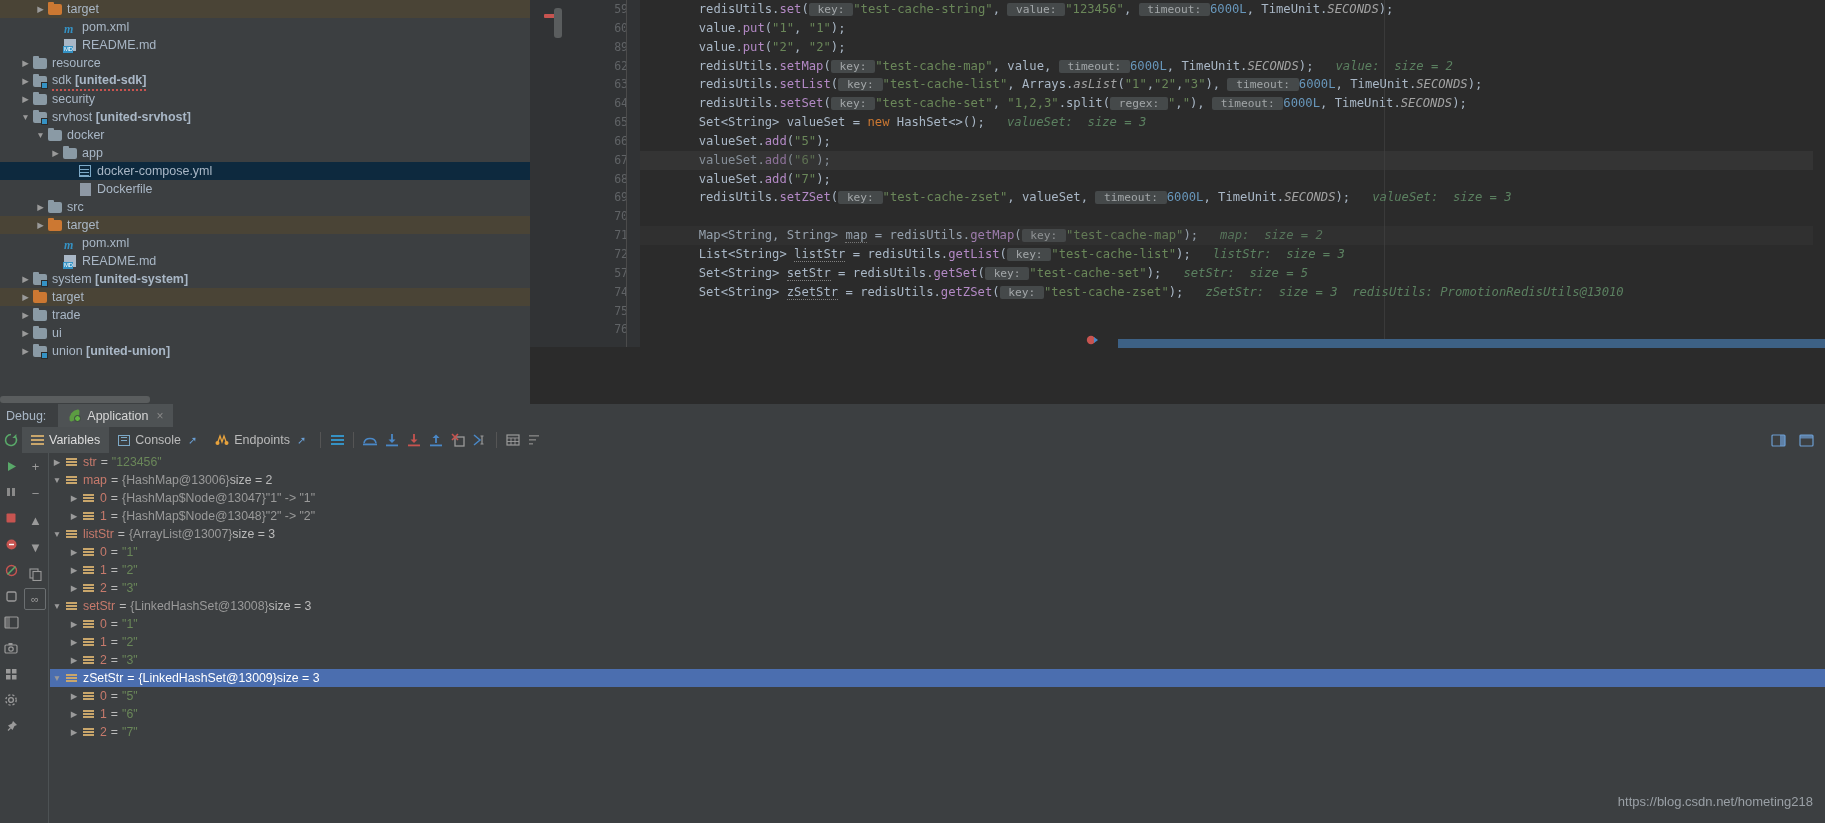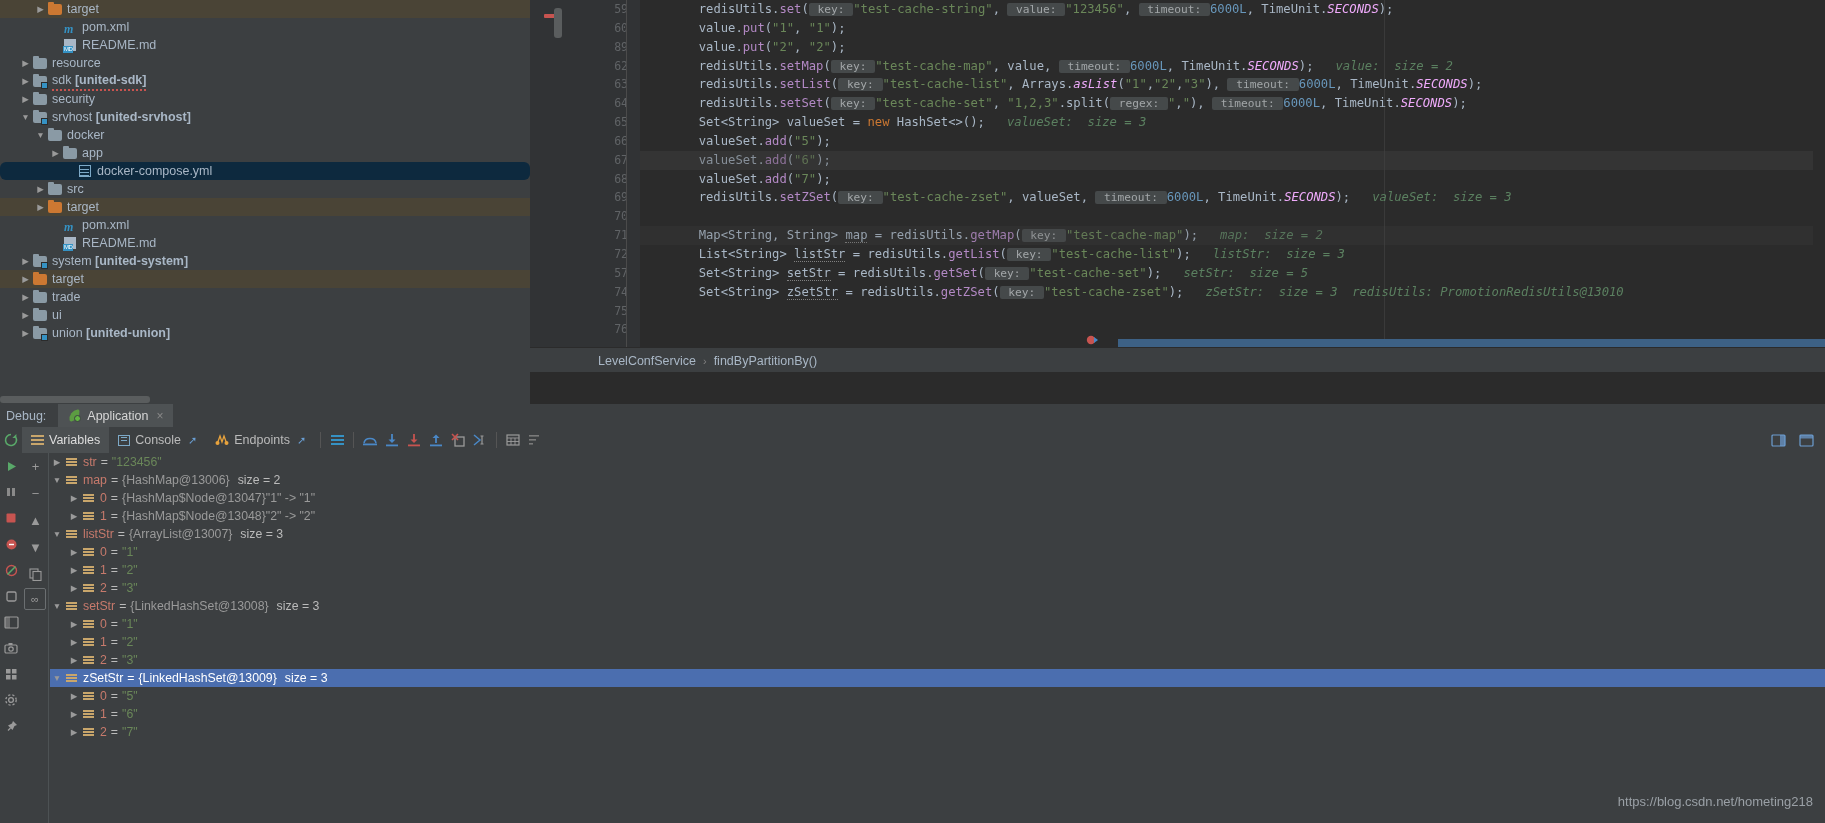--- a/index.html
+++ b/index.html
@@ -18,21 +18,21 @@
   .project-tree {
     position: absolute; left:0; top:0; width:530px; height:404px;
     background:#3c3f41; overflow:hidden;
   }
   .tree-row {
     height: 18px; line-height: 18px;
     display:flex; align-items:center;
     font-size: 12.5px; color:#a9b7c6; white-space:nowrap;
     padding-left: 4px;
   }
-  .tree-row.sel { background:#0d293e;border-radius:6px; }
+  .tree-row.sel { background:#0d293e; }
   .tree-row.target-row { background:#4a4436; }
   .arrow {
     width:13px; display:inline-block; text-align:center;
     color:#9a9a9a; font-size:8.5px; flex:0 0 13px;
   }
   .arrow.none { visibility:hidden; }
   .ic { width:16px; height:16px; flex:0 0 16px; margin-right:4px; position:relative; display:inline-block; }
   .folder {
     width:14px; height:11px; background:#8a9aa5; border-radius:1px 2px 2px 2px;
     position:absolute; left:1px; top:3px;
@@ -85,21 +85,21 @@
       border-left:1px solid #4b4b4b;}
   .code-area { position:absolute; left:110px; top:0; right:0; height:347px; background:#2b2b2b; overflow:hidden; }
   .cl {
     height:18.85px; line-height:18.85px; white-space:pre;
     font-family:"DejaVu Sans Mono", monospace; font-size:12.2px; color:#a9b7c6;
     padding-left:0px;
   }
   .kw { color:#cc7832; }
   .str { color:#6a8759; }
   .num { color:#6897bb; }
-  .stat { color:#f0abfc; font-style:italic; }
+  .stat { color:#a3a3a3; font-style:italic; }
   .meth { color:#b389c5; }
   .hint { color:#5b8060; font-style:italic; }
   .param { background:#45494a; color:#a2a6a8; border-radius:2px; padding:0 2px;
            font-size:11.2px; font-style:normal; }
   .wavy { border-bottom:1px dotted #808080; }
   .right-margin {
     position:absolute; left:744px; top:0; width:1px; height:347px; background:#3a3a3a;
   }
   .hl-row {
     position:absolute; left:0; width:100%; height:18.85px; background:#323232;
@@ -184,21 +184,21 @@
     height:18px; line-height:18px; display:flex; align-items:center;
     font-size:12.3px; color:#bbbbbb; white-space:nowrap; font-family:"Liberation Sans", sans-serif;
   }
   .var-row.sel { background:#4b6eaf; }
   .v-arrow { width:14px; flex:0 0 14px; text-align:center; color:#9a9a9a; font-size:8.5px; }
   .v-ic { width:15px; flex:0 0 15px; margin-right:4px; display:flex; align-items:center; justify-content:center; }
   .v-name { color:#c77a6c; }
   .v-eq { color:#bbbbbb; margin:0 4px; }
   .v-str { color:#6a8759; }
   .v-obj { color:#9a9a9a; }
-  .v-size { color:#bbbbbb; margin-left:8px; }
+  .v-size { color:#bbbbbb; }
   .var-row.sel .v-name, .var-row.sel .v-obj, .var-row.sel .v-size, .var-row.sel .v-eq { color:#ffffff; }
 
   
   .dbg-right { position:absolute; right:8px; top:0; height:26px; display:flex; align-items:center; gap:6px; }
 
   
   .watermark {
     position:absolute; right:12px; bottom:14px; font-size:13px; color:#9aa0a6;
     font-family:"Liberation Sans", sans-serif;
   }
@@ -297,20 +297,31 @@
           <div class="tree-row sel">
             <span style="display:inline-block;width:15px;flex:0 0 15px"></span>
             <span style="display:inline-block;width:15px;flex:0 0 15px"></span>
             <span style="display:inline-block;width:15px;flex:0 0 15px"></span>
             <span style="display:inline-block;width:15px;flex:0 0 15px"></span>
             <span class="arrow none"></span>
             <span class="ic">
               <span class="yml-icon"></span>
             </span>
             <span class="tree-label">docker-compose.yml</span>
+          </div>
+          <div class="tree-row">
+            <span style="display:inline-block;width:15px;flex:0 0 15px"></span>
+            <span style="display:inline-block;width:15px;flex:0 0 15px"></span>
+            <span style="display:inline-block;width:15px;flex:0 0 15px"></span>
+            <span style="display:inline-block;width:15px;flex:0 0 15px"></span>
+            <span class="arrow none"></span>
+            <span class="ic">
+              <span class="file-doc"></span>
+            </span>
+            <span class="tree-label">Dockerfile</span>
           </div>
           <div class="tree-row">
             <span style="display:inline-block;width:15px;flex:0 0 15px"></span>
             <span style="display:inline-block;width:15px;flex:0 0 15px"></span>
             <span class="arrow">▶</span>
             <span class="ic">
               <span class="folder"></span>
             </span>
             <span class="tree-label">src</span>
           </div>
@@ -445,27 +456,20 @@
 
       <div class="editor-blue-bar"></div>
       <div class="editor-breakpoint-strip">
         <svg width="14" height="12" viewBox="0 0 14 12">
             <circle cx="5" cy="6" r="4.2" fill="#c75450"></circle>
             <path d="M8 3 l4 3 -4 3z" fill="#4a88c7"></path>
           </svg>
       </div>
     </div>
 
-    <div class="breadcrumb-bar">
-      <div class="bc-inner">
-        <span>LevelConfService</span>
-        <span class="bc-sep">›</span>
-        <span>findByPartitionBy()</span>
-      </div>
-    </div>
   </div>
 
   <div class="debug-panel">
 
     <div class="debug-head">
       <span class="debug-label">Debug:</span>
       <div class="debug-tab">
         <span class="leaf-ic"></span>
         <span>Application</span>
         <span class="tab-close">×</span>

